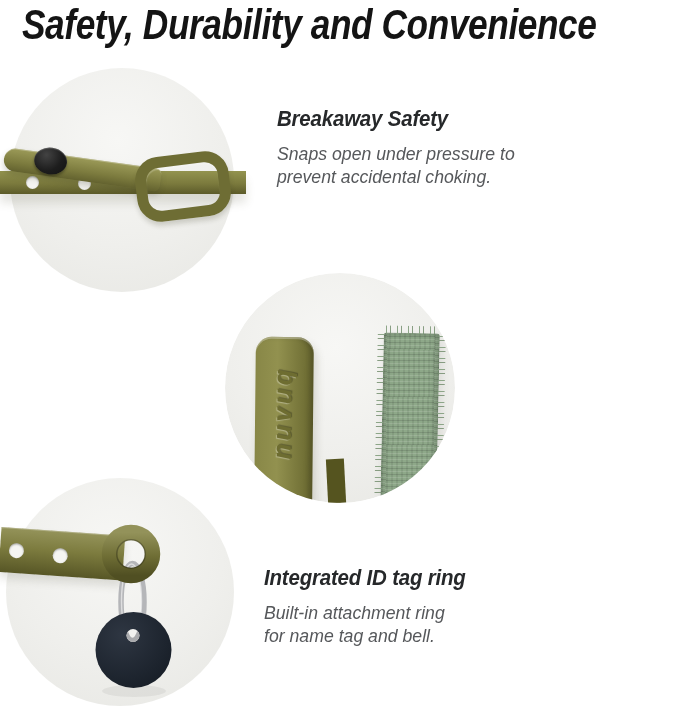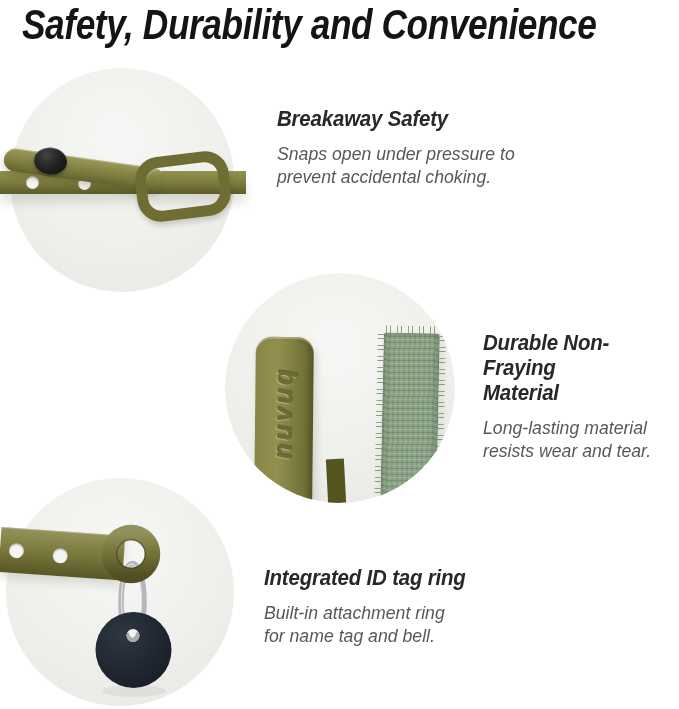--- a/index.html
+++ b/index.html
@@ -139,32 +139,20 @@
         <div class="s2-emboss">nuvuq</div>
       </div>
       <div class="s2-fabric">
         <div class="fuzz fuzz-left"></div>
         <div class="fuzz fuzz-right"></div>
         <div class="fuzz-top fuzz"></div>
       </div>
     </div>
   </div>
 
-  <div class="tblock tb2">
-    <div class="tscale">
-      <div class="f-heading">
-        <div>Durable Non-Fraying</div>
-        <div>Material</div>
-      </div>
-      <div class="f-body">
-        <div>Long-lasting material</div>
-        <div>resists wear and tear.</div>
-      </div>
-    </div>
-  </div>
 
   <div class="scene scene3">
     <div class="photo-circle"></div>
     <div class="s3-strap">
       <div class="strap-hole s3-h1"></div>
       <div class="strap-hole s3-h2"></div>
     </div>
     <svg class="s3-svg" width="228" height="228" viewBox="0 0 228 228">
       <defs>
         <linearGradient id="og" x1="0" y1="0" x2="0" y2="1">

